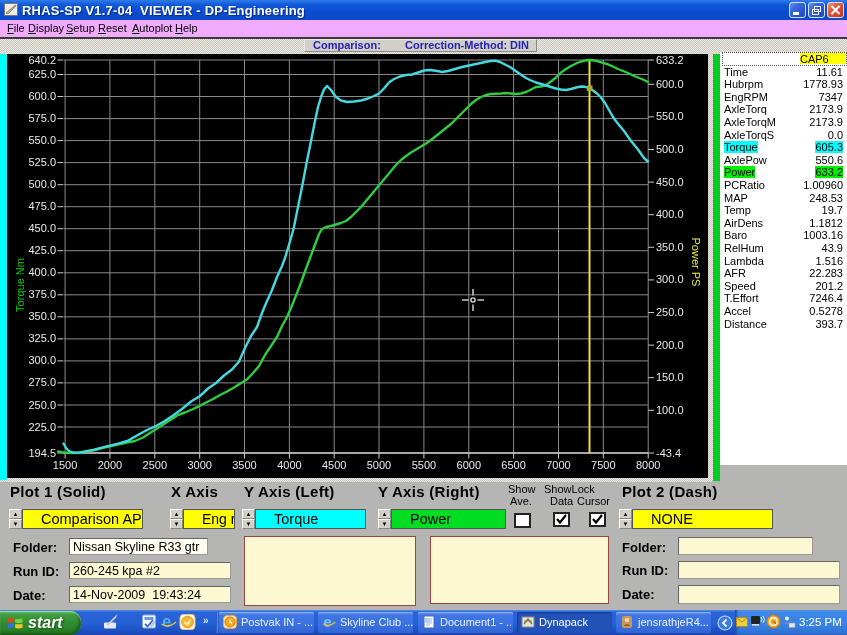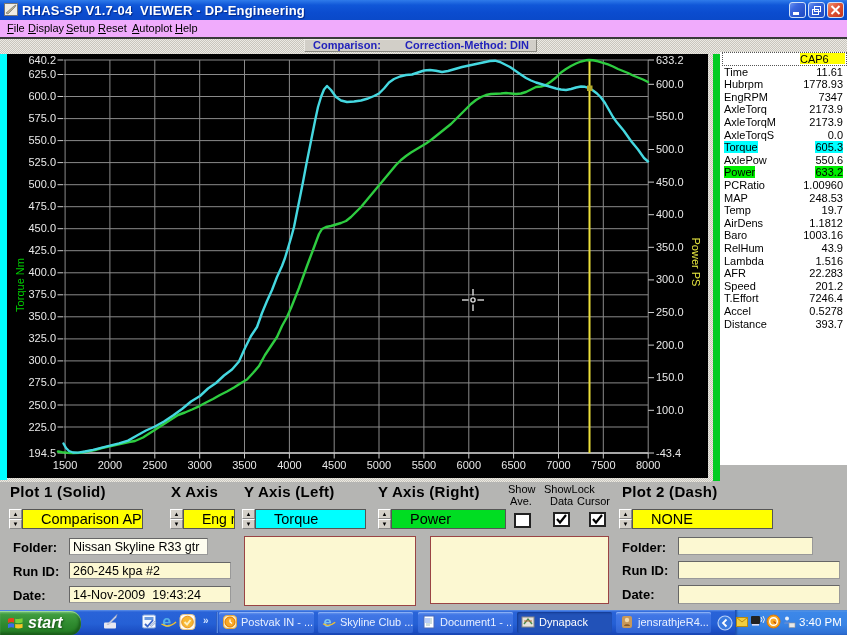--- a/index.html
+++ b/index.html
@@ -447,15 +447,15 @@
       <svg style="position:absolute;left:31px;top:4px" width="15" height="15" viewBox="0 0 15 15">
         <circle cx="7.5" cy="7.5" r="6.5" fill="#f9a825" stroke="#e07800"></circle>
         <circle cx="7.5" cy="7.5" r="3.8" fill="none" stroke="#fff" stroke-width="1.4"></circle>
         <path d="M7.5 7.5 L10 9.5" stroke="#c05000" stroke-width="1.4"></path>
       </svg>
       <svg style="position:absolute;left:47px;top:5px" width="14" height="14" viewBox="0 0 14 14">
         <circle cx="5" cy="3.5" r="2" fill="#e8f0fa"></circle>
         <path d="M2 9 C2 5.8 8 5.8 8 9 Z" fill="#5a8ad8"></path>
         <rect x="7" y="8" width="6" height="4.5" fill="#e8e8e8" stroke="#999" stroke-width="0.6"></rect>
       </svg>
-      <div id="traytime">3:40 PM</div>
+      <div id="traytime">3:25 PM</div>
     </div>
 </div>
 
 </body></html>

